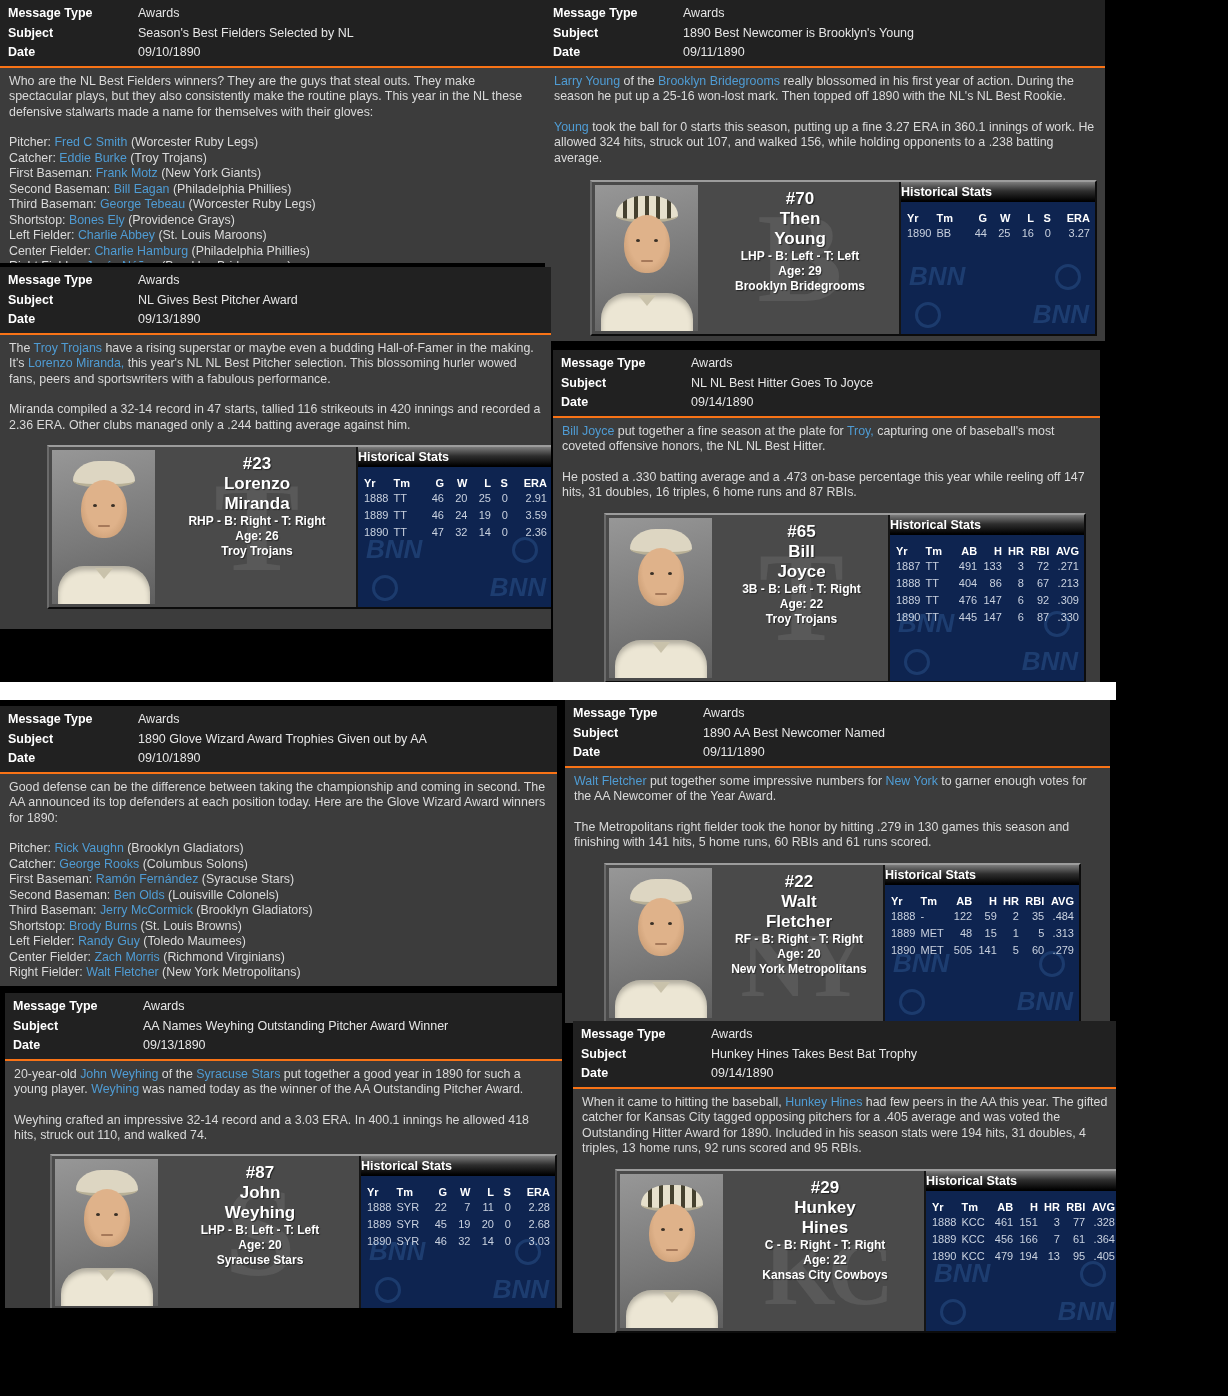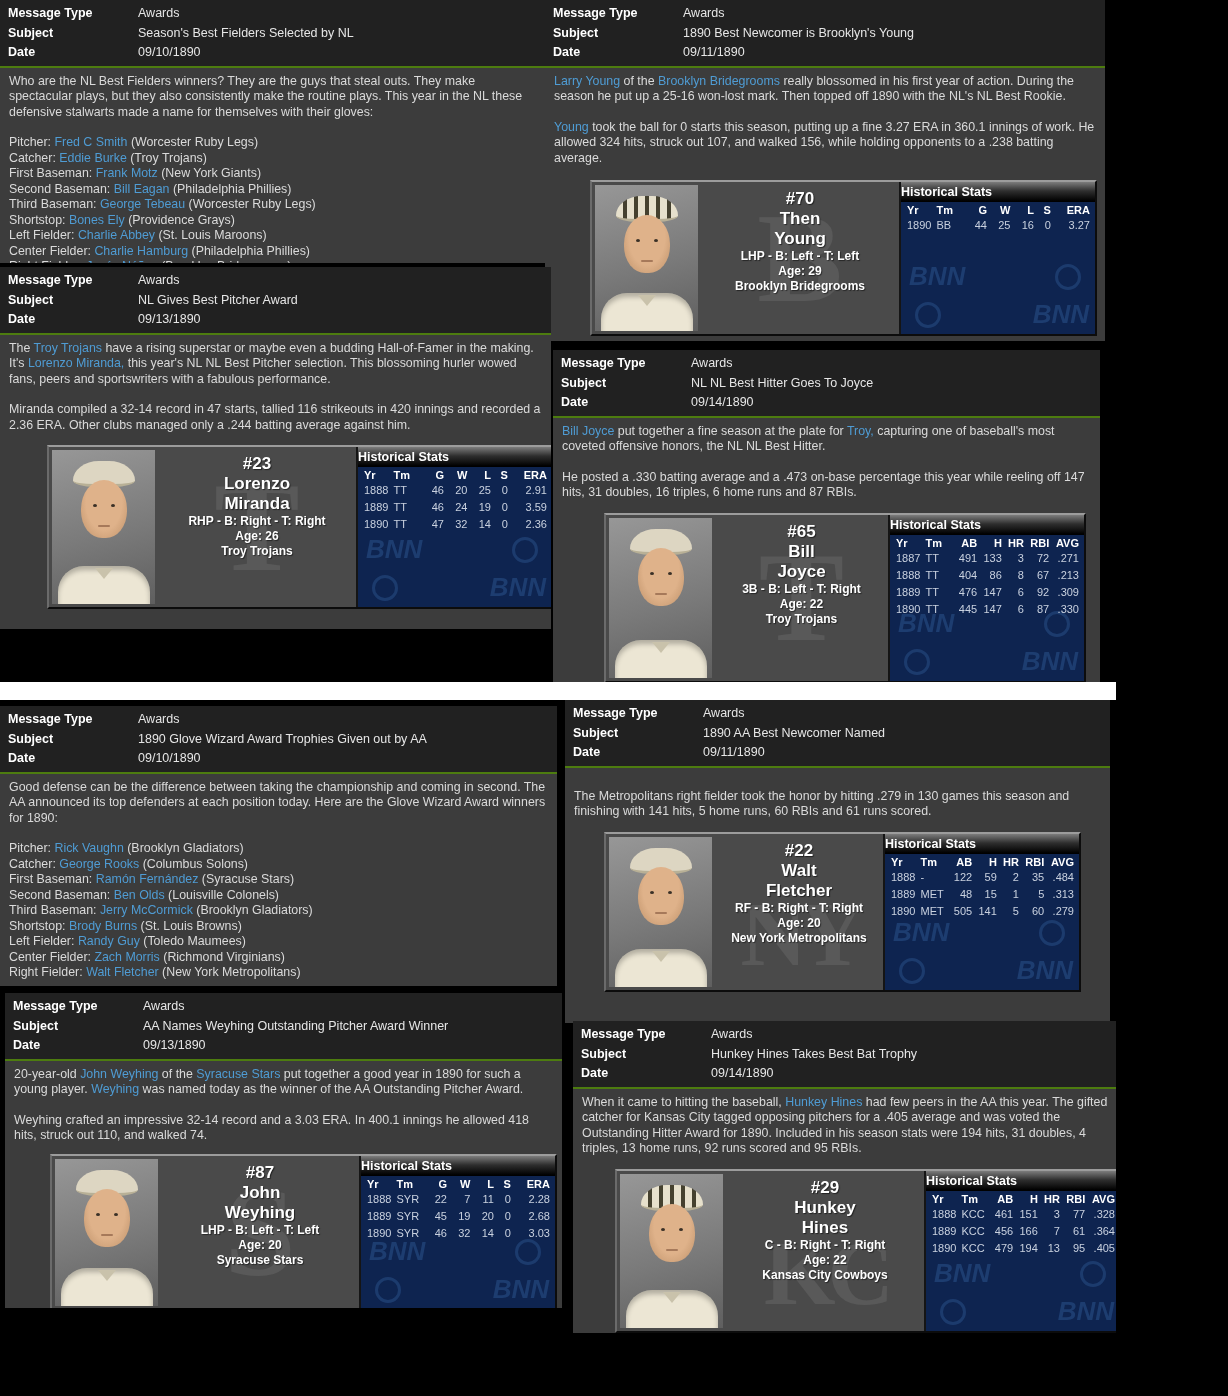--- a/index.html
+++ b/index.html
@@ -15,21 +15,21 @@
   .p-aa-glove    { left:0;   top:706px; width:557px; height:280px; }
   .p-aa-newcomer { left:565px;top:700px;width:545px; height:323px; }
   .p-aa-pitcher  { left:5px; top:993px; width:557px; height:315px; }
   .p-aa-hitter   { left:573px;top:1021px;width:546px;height:312px; }
 
   .msg-header { background:#212121; padding:3px 0 4px 0; flex:0 0 auto; }
   .hrow { line-height:18.5px; white-space:nowrap; }
   .hlabel { display:inline-block; width:130px; margin-left:8px; color:#fff; font-weight:bold; font-size:12.5px; }
   .hval { color:#e6e6e6; font-size:12.5px; }
 
-  .msg-body { flex:1 1 auto; background:#3c3c3c; border-top:2px solid #4d7c0f; padding:6px 10px 4px 9px; overflow:hidden; }
+  .msg-body { flex:1 1 auto; background:#3c3c3c; border-top:2px solid #f97316; padding:6px 10px 4px 9px; overflow:hidden; }
   .pline { font-size:12.4px; line-height:15.5px; color:#dadada; }
   .pline.empty { height:15px; }
   .plink { color:var(--link,#4f9cd4); text-decoration:none; cursor:pointer; }
 
   
   .pcard { display:flex; background:#4a4a4a; height:156px; position:relative;
            border:2px solid #0c0c0c; border-top-color:#9c9c9c; border-left-color:#6b6b6b; }
   .p-nl-newcomer .pcard { margin:14px 0 0 36px; width:507px; }
   .p-nl-pitcher  .pcard { margin:12px 0 0 38px; width:507px; height:164px; }
   .p-nl-hitter   .pcard { margin:12px 0 0 42px; width:482px; height:170px; }
@@ -57,21 +57,21 @@
                color:rgba(225,225,225,0.10); pointer-events:none; }
   .pinfo .wm.wm2 { font-size:92px; letter-spacing:-8px;margin-top:44px; }
   .pnum, .pname { position:relative; font-weight:bold; font-size:17px; line-height:20px; text-shadow:1px 1px 1px rgba(0,0,0,.55); }
   .pdet { position:relative; font-weight:bold; font-size:12px; line-height:15px; text-shadow:1px 1px 1px rgba(0,0,0,.5); }
 
   .pstats { flex:0 0 196px; position:relative; background:#0e2450; border-left:2px solid #151515; overflow:hidden; }
   .stats-title { position:relative; z-index:2; height:20px; line-height:20px; text-align:left; color:#fff;
                  font-weight:bold; font-size:12.5px;
                  background:linear-gradient(180deg,#7c7c7c 0%,#2e2e2e 45%,#000 95%); }
   .pstats table { position:relative; z-index:2; width:100%; border-collapse:collapse; }
-  .pstats th { color:#fff; font-weight:bold; font-size:11px; padding:2px 3px 1px 2px; text-align:right; }
+  .pstats th { color:#fff; font-weight:bold; font-size:11px; padding:10px 3px 1px 2px; text-align:right; }
   .pstats td { color:#c9d1df; font-size:11px; padding:1px 3px 1px 2px; text-align:right; line-height:15px; }
   .pstats th:nth-child(1), .pstats td:nth-child(1) { text-align:left; padding-left:6px; width:32px; }
   .pstats th:nth-child(2), .pstats td:nth-child(2) { text-align:left; width:32px; }
   .pstats th:last-child,  .pstats td:last-child  { padding-right:5px; }
   .bnn { position:absolute; z-index:1; font-weight:bold; font-style:italic; color:rgba(66,118,188,0.30); pointer-events:none; }
   .bnn.b1 { left:8px;  bottom:42px; font-size:26px; }
   .bnn.b2 { right:6px; bottom:4px;  font-size:26px; }
   .bnn-ball { position:absolute; z-index:1; width:26px; height:26px; border:3px solid rgba(66,118,188,0.28); border-radius:50%; pointer-events:none; }
   .bnn-ball.k1 { left:14px; bottom:6px; } .bnn-ball.k2 { right:14px; bottom:44px; }
 
@@ -390,20 +390,21 @@
   </section>
 
   <section class="panel p-aa-newcomer">
     <header class="msg-header">
       <div class="hrow"><span class="hlabel">Message Type</span><span class="hval">Awards</span></div>
       <div class="hrow"><span class="hlabel">Subject</span><span class="hval">1890 AA Best Newcomer Named</span></div>
       <div class="hrow"><span class="hlabel">Date</span><span class="hval">09/11/1890</span></div>
     </header>
     <div class="msg-body">
       <div class="body-text">
+          <div class="pline"><a class="plink">Walt Fletcher</a><span> put together some impressive numbers for </span><a class="plink">New York</a><span> to garner enough votes for the AA Newcomer of the Year Award.</span></div>
           <div class="pline empty"></div>
           <div class="pline"><span>The Metropolitans right fielder took the honor by hitting .279 in 130 games this season and finishing with 141 hits, 5 home runs, 60 RBIs and 61 runs scored.</span></div>
         </div>
       <div class="card-slot">
           <div class="pcard">
             <div class="ph">
               <div class="ph-cap"></div>
               <div class="ph-face">
                 <div class="ph-eye l"></div>
                 <div class="ph-eye r"></div>

